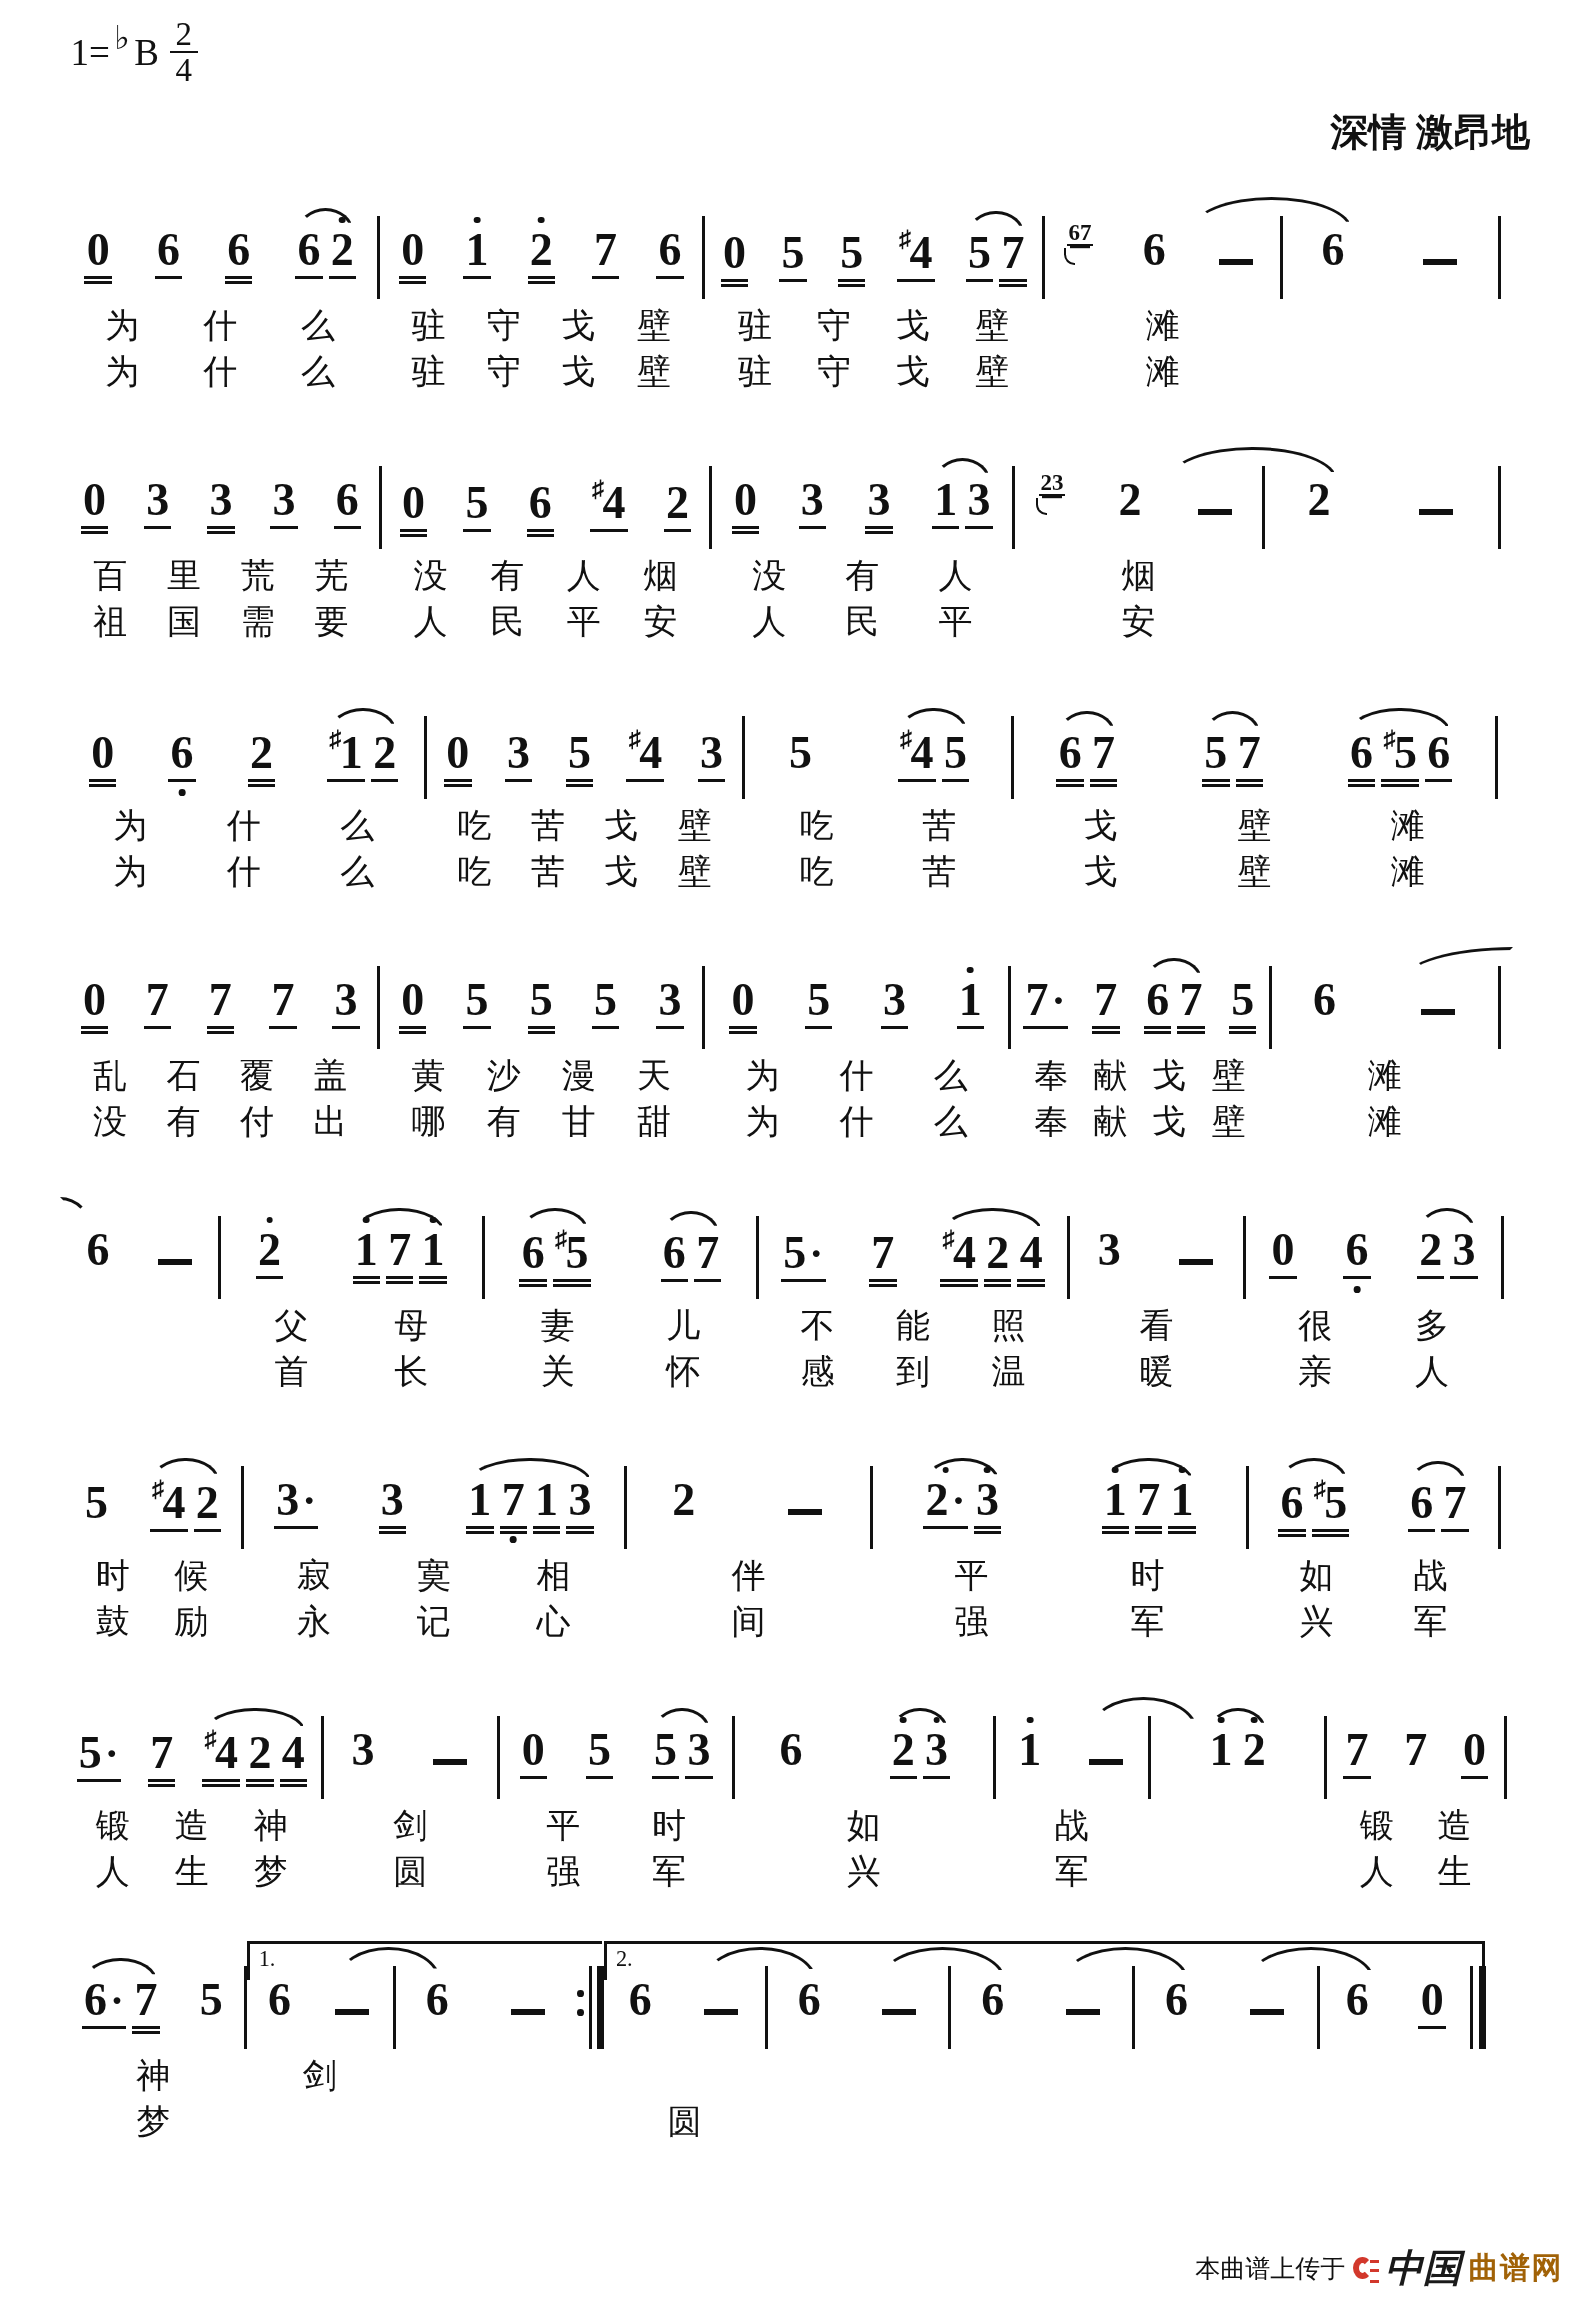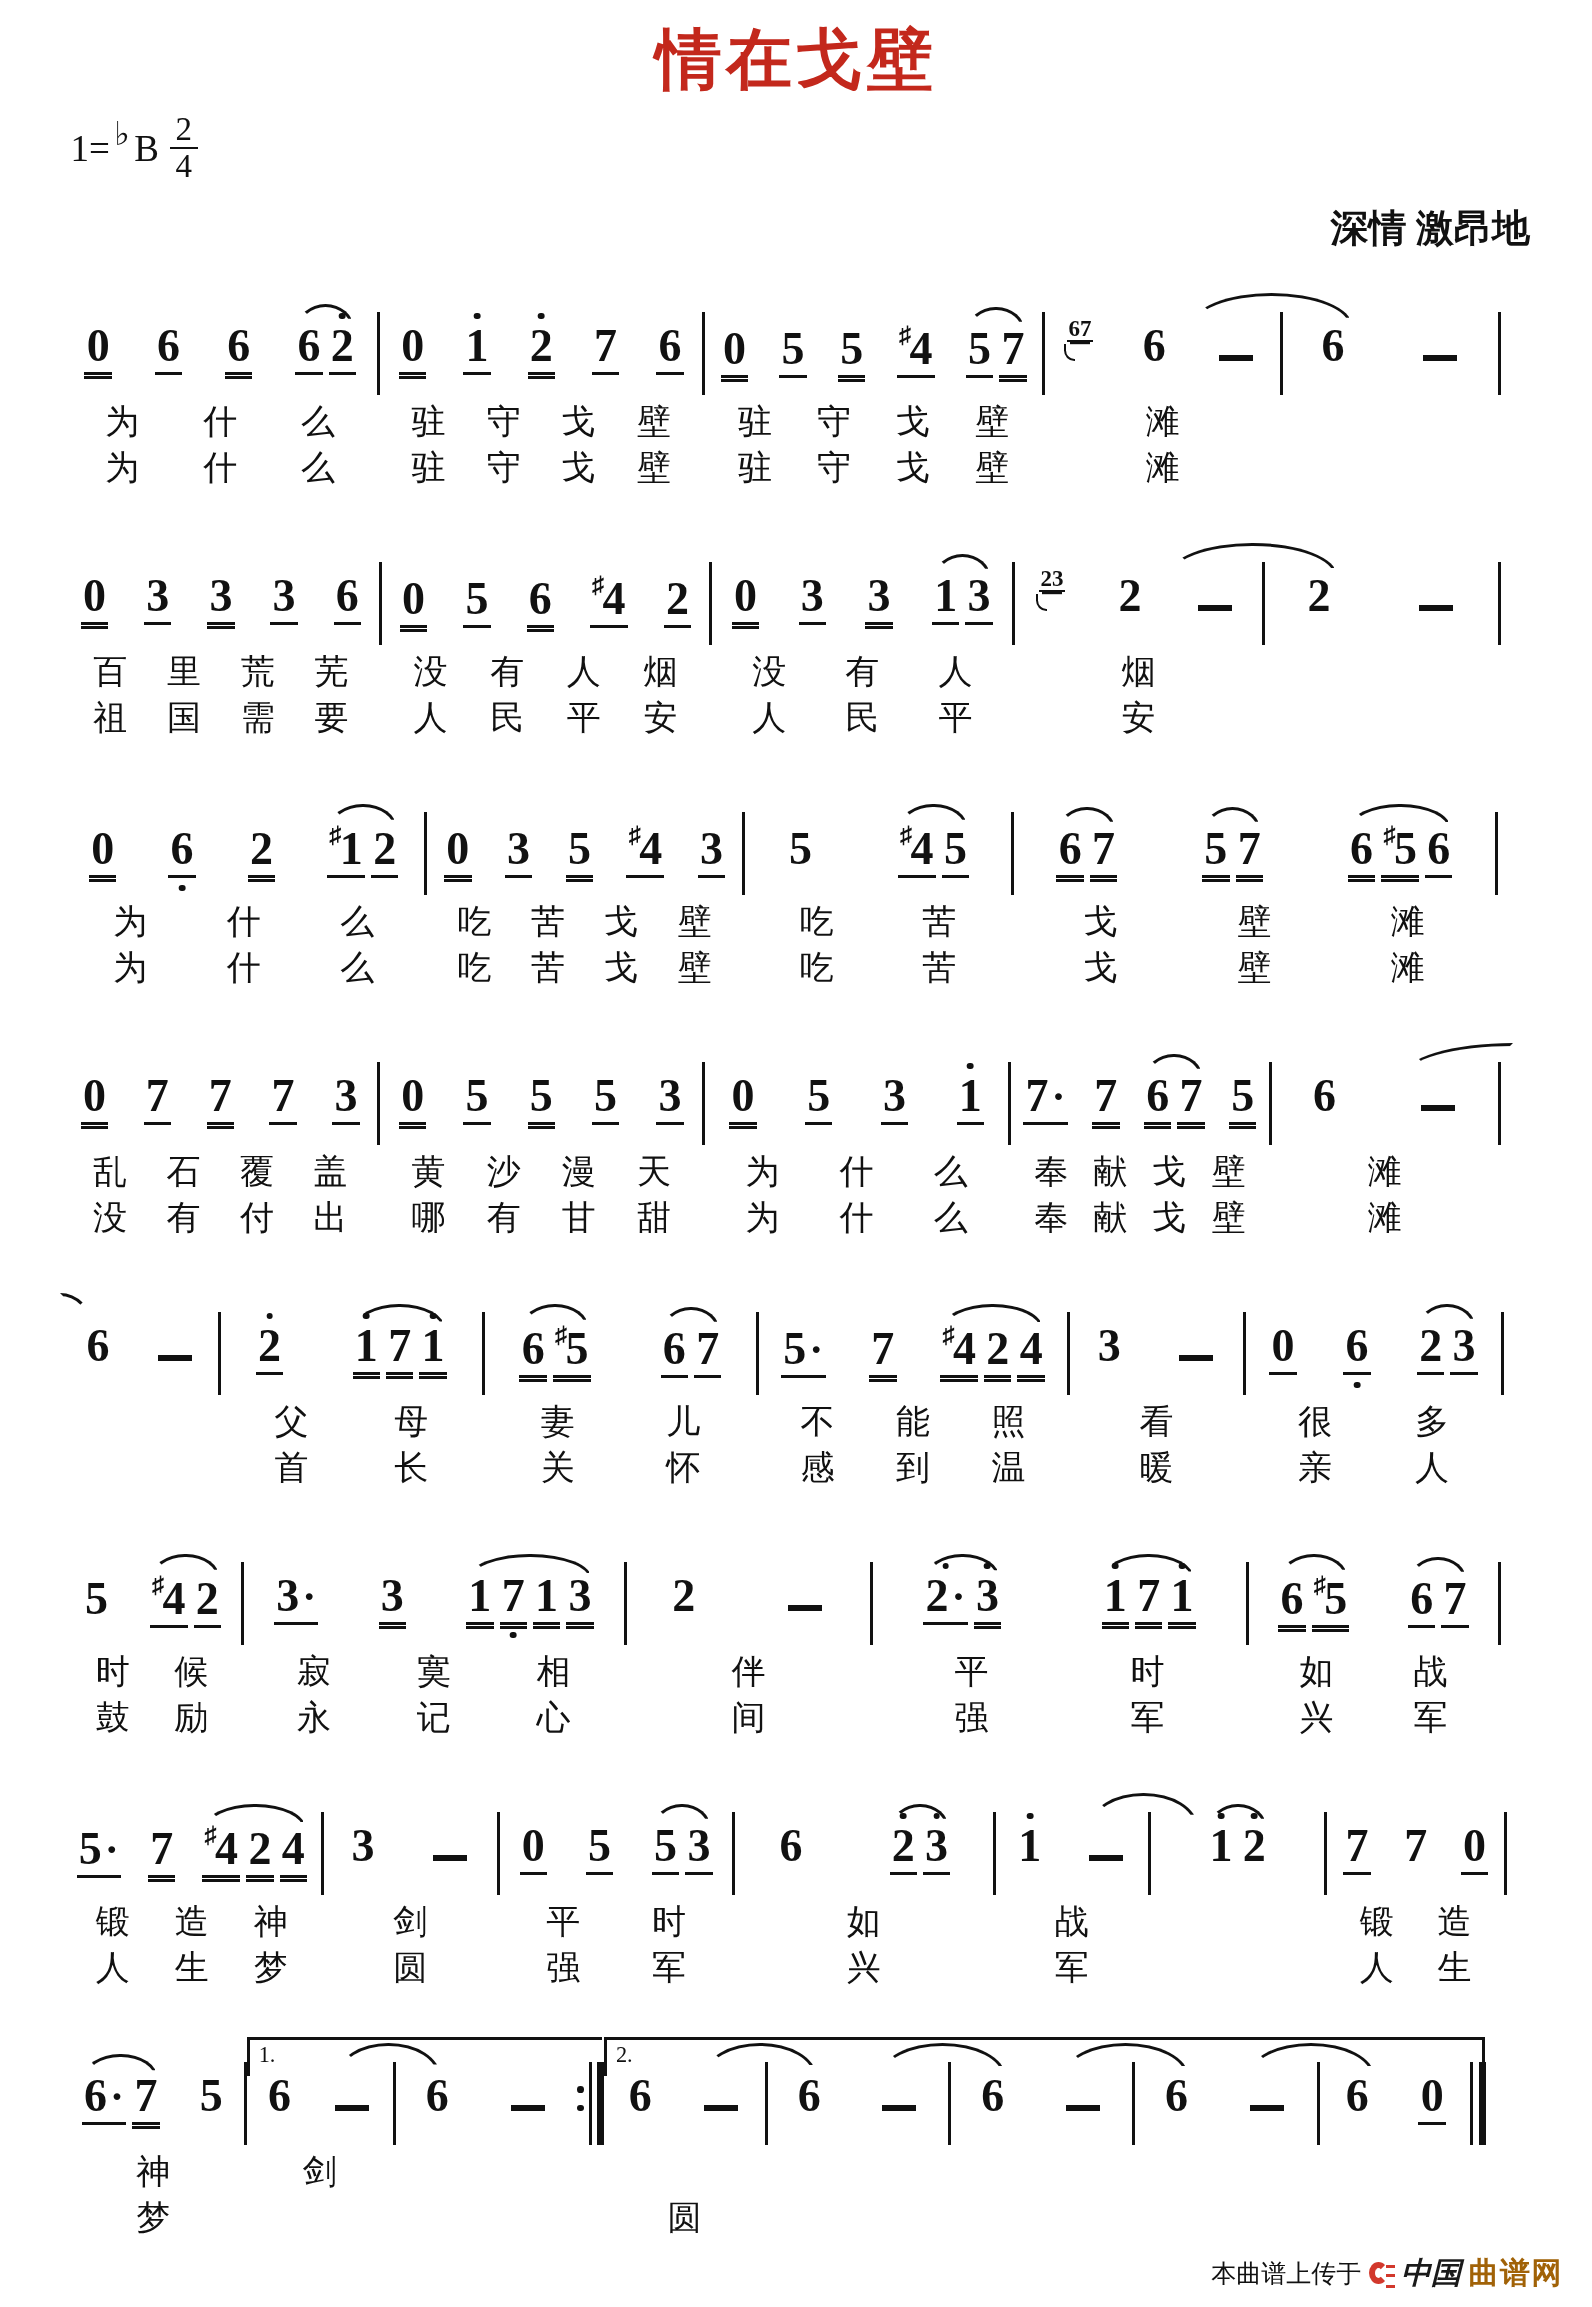--- a/index.html
+++ b/index.html
@@ -57,28 +57,27 @@
   .ending.e2::before{border-right:3.7px solid #111;}
   .elab{position:absolute;top:4.5px;left:12px;font-size:22.3px;z-index:3;}
   .footer{position:absolute;right:30px;bottom:13.4px;display:flex;align-items:center;gap:7.4px;
         font-size:25px;font-family:"Liberation Sans", sans-serif;}
   .logo{position:relative;width:25px;height:25px;display:inline-block;}
   .logo::before{content:"";position:absolute;left:0;top:1.5px;width:19.4px;height:22.3px;border-radius:50%;
         border:6.7px solid #d2382c;border-right-color:transparent;box-sizing:border-box;}
   .logo::after{content:"";position:absolute;right:-1.5px;top:4.5px;width:9px;height:16.4px;
         border-top:3px solid #d2382c;border-bottom:3px solid #d2382c;background:
         linear-gradient(#fff 0 6px,#d2382c 6px 9px,#fff 9px) ;}
-  .site-cn{font-weight:900;font-style:italic;font-size:30px;color:#1a1a1a;}
+  .site-cn{font-weight:900;font-style:italic;font-size:38px;color:#1a1a1a;}
   .site-tan{font-weight:900;font-size:30px;color:#a16207;letter-spacing:1.5px;}
 </style>
 </head>
 <body>
 
 <div class="page">
-  <h1 class="title">情在戈壁</h1>
   <div class="head-row">
     <div class="key-sig">
       <span>1=</span>
         <span class="flat">♭</span>
         <span>B</span>
       <span class="frac">
           <span class="num">2</span>
           <span class="den">4</span>
         </span>
     </div>

